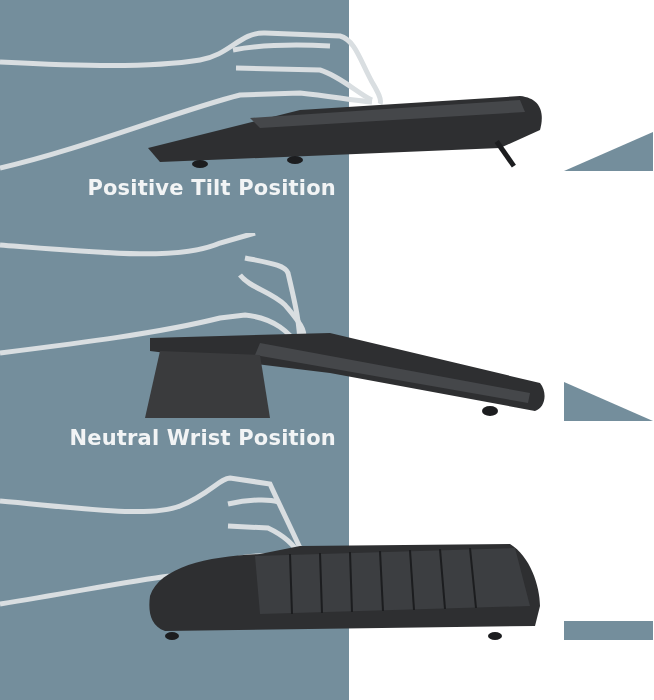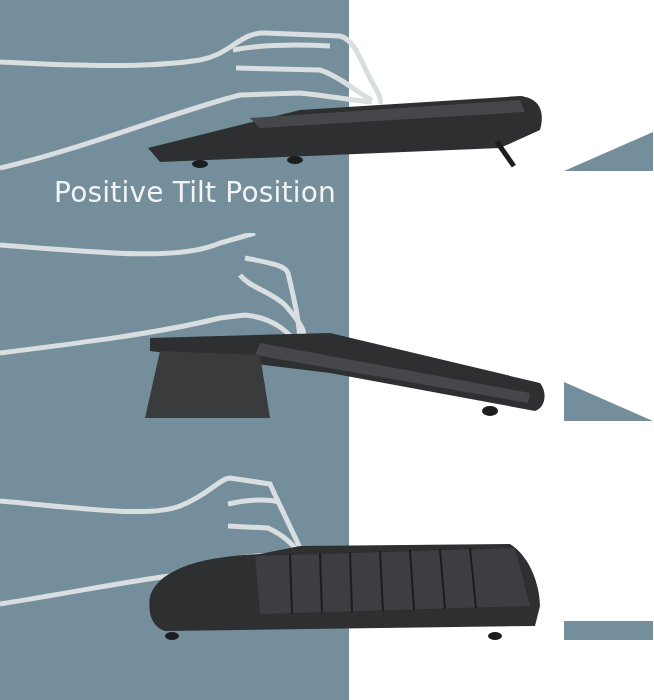--- a/index.html
+++ b/index.html
@@ -1,19 +1,19 @@
 <!DOCTYPE html>
 <html><head>
 <meta charset="utf-8">
 <style>
   html,body{margin:0;padding:0;}
   body{width:654px;height:700px;position:relative;overflow:hidden;background:#ffffff;font-family:"DejaVu Sans","Liberation Sans",sans-serif;}
   .panel{position:absolute;left:0;top:0;width:349px;height:700px;background:#748e9c;}
   .section{position:absolute;left:0;width:654px;}
-  .label{position:absolute;right:318px;color:#f2f4f5;font-size:28px;font-weight:400;letter-spacing:0.2px;white-space:nowrap;}
+  .label{position:absolute;right:318px;color:#f2f4f5;font-size:21px;font-weight:700;letter-spacing:0.2px;white-space:nowrap;}
   svg{position:absolute;left:0;top:0;}
   .indicator{position:absolute;}
 </style>
 </head>
 <body>
 
 <div class="panel"></div>
 
 <div class="section" style="top:0;height:233px;">
   <svg width="654" height="233">
@@ -37,20 +37,21 @@
   <svg width="654" height="233">
     <path d="M0 12 C100 20,180 28,220 10 L255 0" fill="none" stroke="#d9dee1" stroke-width="5"></path>
     <path d="M245 25 C270 30,285 32,288 40 C295 70,300 90,300 115" fill="none" stroke="#d9dee1" stroke-width="5"></path>
     <path d="M240 42 C250 55,270 58,285 72 C300 90,310 100,300 115" fill="none" stroke="#d9dee1" stroke-width="5"></path>
     <path d="M0 120 C80 110,160 100,220 85 L245 82 C275 85,290 100,300 115" fill="none" stroke="#d9dee1" stroke-width="5"></path>
     <path d="M150 105 L330 100 L540 150 C548 160,545 175,535 178 L330 140 L150 118 Z" fill="#2e2f31"></path>
     <path d="M260 110 L530 160 L528 170 L255 122 Z" fill="#45474a"></path>
     <path d="M160 118 L260 122 L270 185 L145 185 Z" fill="#3a3b3d"></path>
     <ellipse cx="490" cy="178" rx="8" ry="5" fill="#1c1d1f"></ellipse>
   </svg>
+  <div class="label" style="top:193px;">Neutral Wrist Position</div>
   <svg class="indicator" width="90" height="40" style="left:564px;top:149px;">
     <polygon points="0,0 89,39 0,39" fill="#748e9c"></polygon>
   </svg>
 </div>
 
 <div class="section" style="top:466px;height:234px;">
   <svg width="654" height="234">
     <path d="M0 35 C80 42,150 52,180 40 C210 28,220 12,230 12 L270 18 C280 40,290 60,300 82" fill="none" stroke="#d9dee1" stroke-width="5"></path>
     <path d="M228 38 C250 33,270 33,278 36" fill="none" stroke="#d9dee1" stroke-width="5"></path>
     <path d="M228 60 L268 62 C285 70,295 80,300 90" fill="none" stroke="#d9dee1" stroke-width="5"></path>

